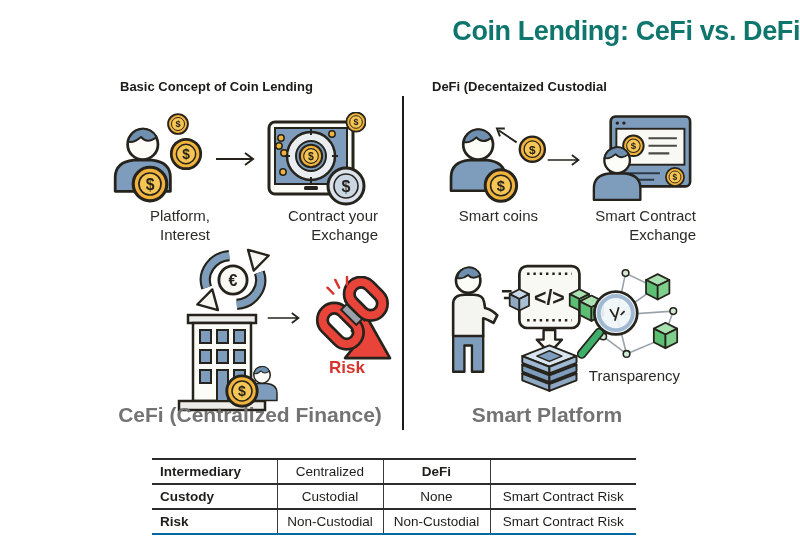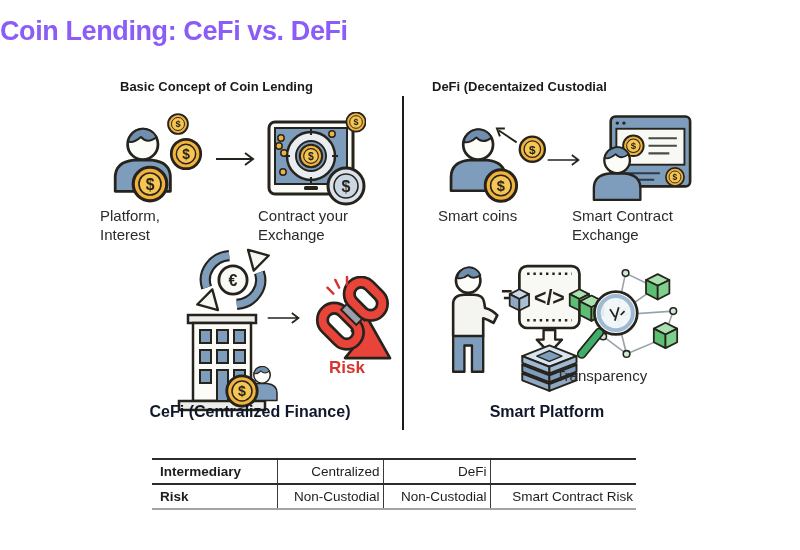--- a/index.html
+++ b/index.html
@@ -1,33 +1,33 @@
 <!DOCTYPE html>
 <html><head>
 <meta charset="utf-8">
 <style>
   *{margin:0;padding:0;box-sizing:border-box}
   html,body{width:800px;height:550px}
   body{background:#ffffff;font-family:"Liberation Sans",sans-serif;color:#1c1c1a;position:relative;overflow:hidden}
   .stage{position:absolute;left:0;top:0;width:800px;height:550px;background:#ffffff}
   .abs{position:absolute}
-  .title{left:0;top:16px;width:800px;text-align:left;font-size:27px;font-weight:bold;letter-spacing:-0.4px;color:#8b5cf6}
+  .title{left:0;top:16px;width:800px;text-align:right;font-size:27px;font-weight:bold;letter-spacing:-0.4px;color:#0f766e}
   .heading{font-size:13px;font-weight:bold;color:#1a1a18;white-space:nowrap}
-  .label{font-size:15px;text-align:left;line-height:1.28;color:#2b2b29}
-  .caption{font-size:16px;font-weight:bold;text-align:center;color:#0f172a}
+  .label{font-size:15px;text-align:right;line-height:1.28;color:#2b2b29}
+  .caption{font-size:21px;font-weight:bold;text-align:center;color:#737373}
   .risk{color:#D7342E;font-size:17px;font-weight:bold;text-align:center}
   .divider{width:2px;background:#1b1b1b}
   svg{display:block}
   svg text{font-family:"Liberation Sans",sans-serif}
-  table.cmp{border-collapse:collapse;table-layout:fixed;font-size:13.5px;border-bottom:2px solid #a3a3a3;color:#1d1d1b}
-  .cmp td{height:25px;text-align:right;vertical-align:middle;padding:0 3px;white-space:nowrap;overflow:hidden}
+  table.cmp{border-collapse:collapse;table-layout:fixed;font-size:13.5px;border-bottom:2px solid #0369a1;color:#1d1d1b}
+  .cmp td{height:25px;text-align:center;vertical-align:middle;padding:0 3px;white-space:nowrap;overflow:hidden}
   .cmp td.rowhead{text-align:left;font-weight:bold;padding-left:8px}
   .cmp tr{border-top:2px solid #2c2c2c}
   .cmp td+td{border-left:1.5px solid #3a3a3a}
-  .bold{font-weight:normal}
+  .bold{font-weight:bold}
 </style>
 </head>
 <body>
 
 <svg width="0" height="0" style="position:absolute" aria-hidden="true">
   <defs>
     <g id="sym-coin">
       <circle r="16" fill="#F2B33C" stroke="#26231C" stroke-width="3"></circle>
       <circle r="10.5" fill="#F6C654" stroke="#26231C" stroke-width="1.6"></circle>
       <text y="5.5" text-anchor="middle" font-size="15" font-weight="bold" fill="#26231C">$</text>
@@ -254,20 +254,26 @@
         <col style="width:146px">
       </colgroup>
     <tbody>
       <tr>
         <td class="rowhead">Intermediary</td>
         <td>Centralized</td>
         <td class="bold">DeFi</td>
         <td></td>
       </tr>
       <tr>
+        <td class="rowhead">Custody</td>
+        <td>Custodial</td>
+        <td>None</td>
+        <td>Smart Contract Risk</td>
+      </tr>
+      <tr>
         <td class="rowhead">Risk</td>
         <td>Non-Custodial</td>
         <td>Non-Custodial</td>
         <td>Smart Contract Risk</td>
       </tr>
     </tbody>
   </table>
 
 </div>
 

